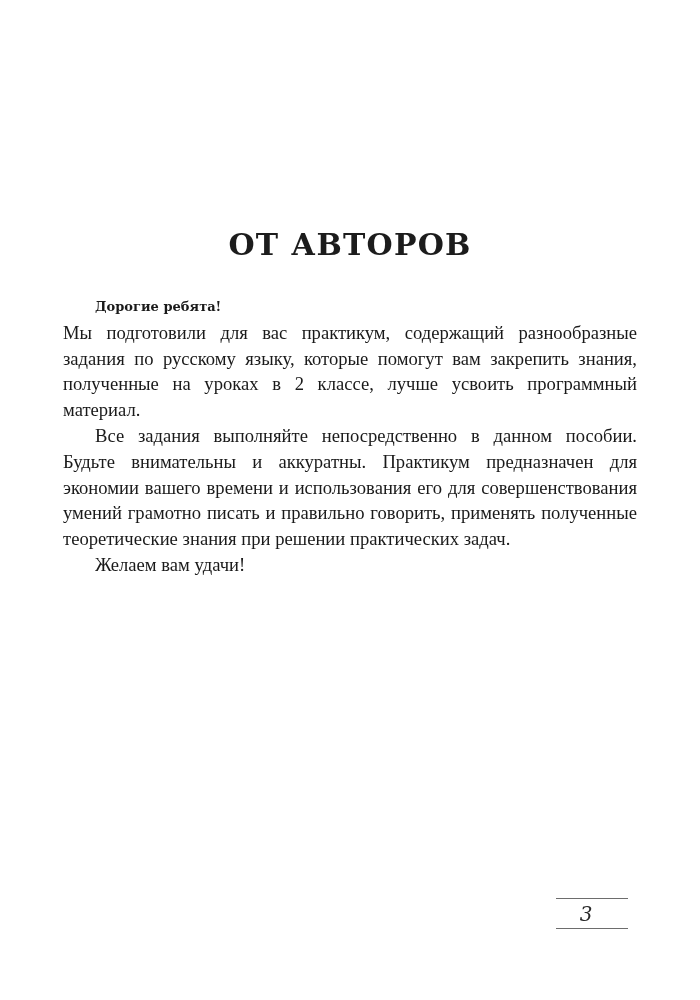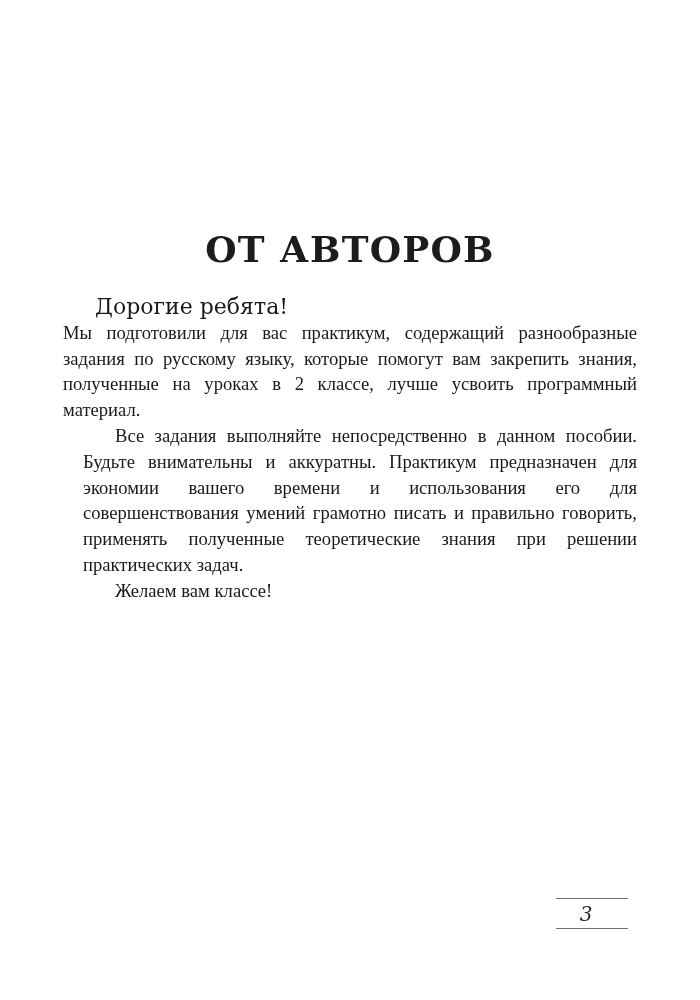--- a/index.html
+++ b/index.html
@@ -28,21 +28,21 @@
 
   
   .page-title {
     position: absolute;
     top: 206px;
     left: 0;
     width: 700px;
     text-align: center;
     font-family: "DejaVu Serif", "Liberation Serif", serif;
     font-weight: 700;
-    font-size: 36px;
+    font-size: 30px;
     letter-spacing: 1.2px;
     color: #1c1c1c;
     line-height: 38px;
     white-space: nowrap;
   }
 
   
   .body-block {
     position: absolute;
     top: 294px;
@@ -57,30 +57,29 @@
     text-align: justify;
     text-justify: inter-word;
     text-indent: 32px;
     hyphens: manual;
     color: #1a1a1a;
     word-spacing: 0.1px;
   }
 
   .para + .para {
     margin-top: 0;
-    margin-left: 20px;
   }
 
   
   .salutation-line {
     display: block;
     text-indent: 32px;
-    font-weight: 400;
+    font-weight: 700;
     font-family: "DejaVu Serif", "Liberation Serif", serif;
-    font-size: 22px;
+    font-size: 13px;
     line-height: 25.8px;
   }
 
   
   .folio {
     position: absolute;
     left: 556px;
     top: 898px;
     width: 72px;
     height: 32px;
@@ -115,21 +114,21 @@
   <h1 class="page-title">ОТ АВТОРОВ</h1>
 
   <div class="body-block">
 
     <p class="para">
       <span class="salutation-line">Дорогие ребята!</span><span>Мы подготовили для вас практикум, содержащий разнообразные задания по русскому языку, которые помогут вам закрепить знания, полученные на уроках в 2 классе, лучше усвоить программный материал.</span>
     </p>
 
     <p class="para">Все задания выполняйте непосредственно в данном пособии. Будьте внимательны и аккуратны. Практикум предназначен для экономии вашего времени и использования его для совершенствования умений грамотно писать и правильно говорить, применять полученные теоретические знания при решении практических задач.</p>
 
-    <p class="para">Желаем вам классе!</p>
+    <p class="para">Желаем вам удачи!</p>
 
   </div>
 
   <div class="folio">
     <div class="folio-rule top"></div>
     <div class="folio-number">3</div>
     <div class="folio-rule bottom"></div>
   </div>
 
 </div>

